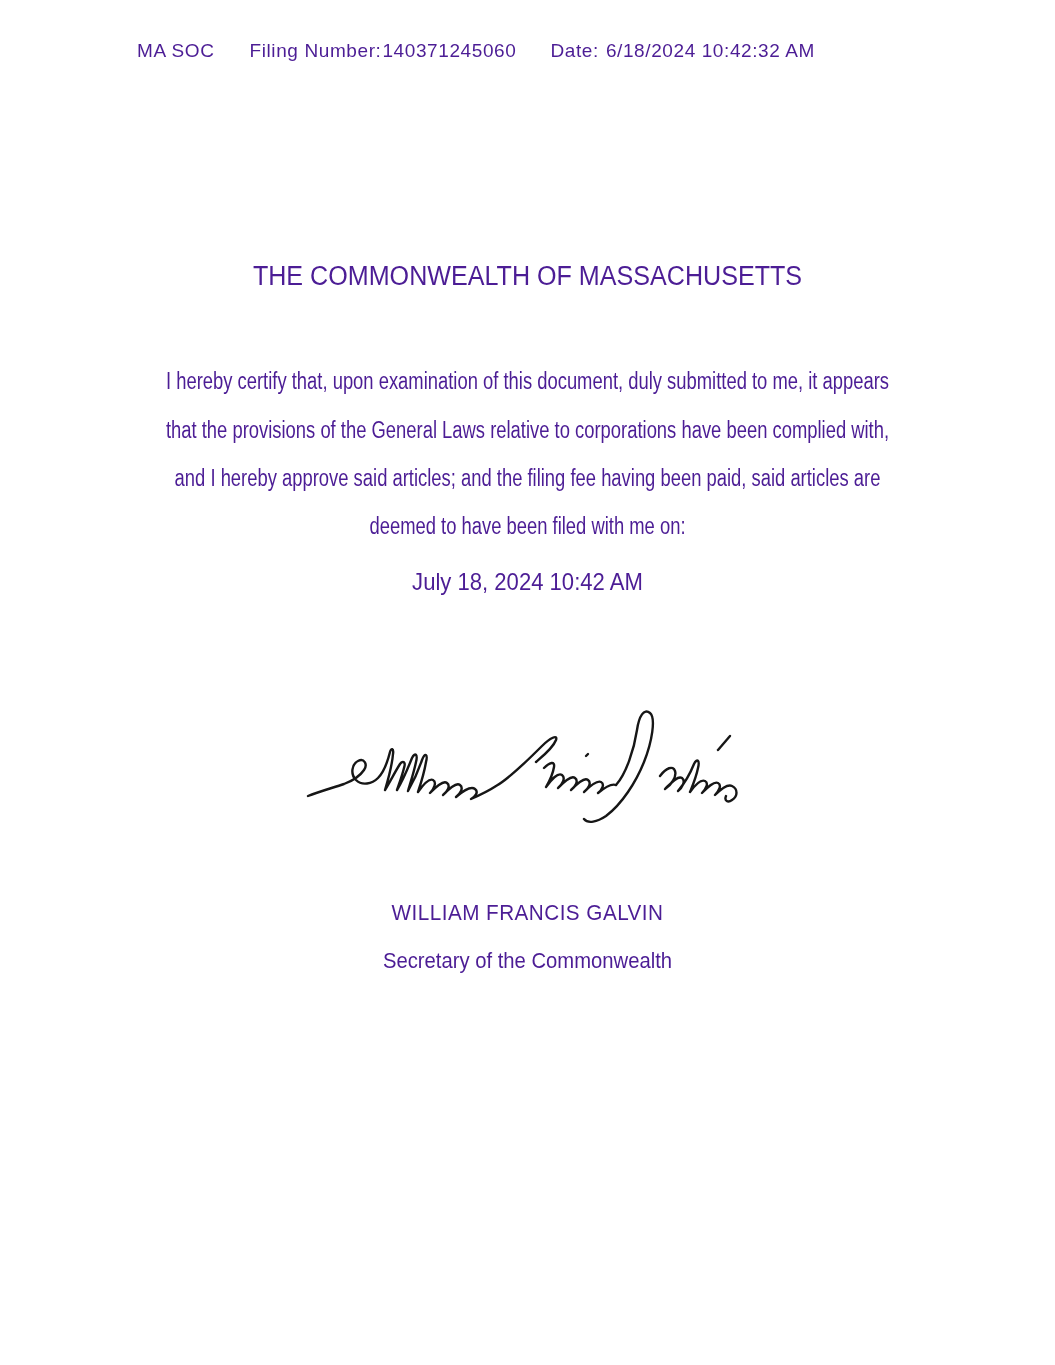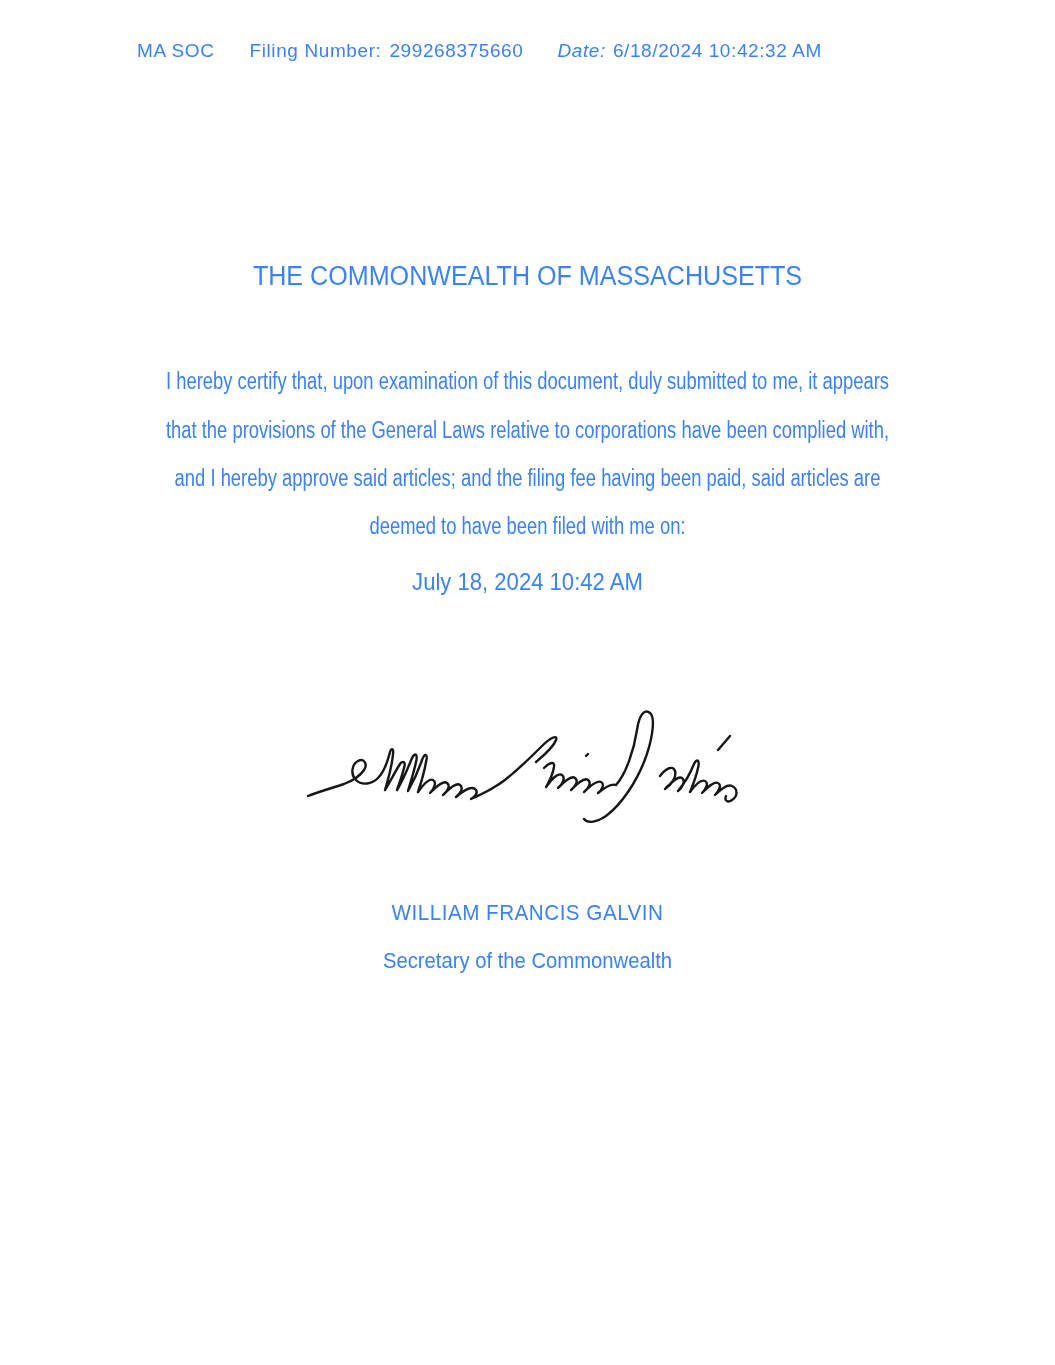--- a/index.html
+++ b/index.html
@@ -5,37 +5,37 @@
   html, body {
     margin: 0;
     padding: 0;
     background: #ffffff;
   }
   .page {
     position: relative;
     width: 1055px;
     height: 1365px;
     background: #ffffff;
-    color: #3b82f6;
+    color: #4c1d95;
     font-family: "Liberation Sans", sans-serif;
     overflow: hidden;
   }
   .doc-header {
     position: absolute;
     top: 40px;
     left: 137px;
     font-size: 19px;
     letter-spacing: 0.6px;
     white-space: nowrap;
     display: flex;
     align-items: baseline;
   }
   .doc-header .h-org    { margin-right: 35px; }
-  .doc-header .h-flabel { margin-right: 8px; }
-  .doc-header .h-dlabel { margin-left: 34px; margin-right: 7px; font-style: italic; }
+  .doc-header .h-flabel { margin-right: 1px; }
+  .doc-header .h-dlabel { margin-left: 34px; margin-right: 7px; }
   .doc-title {
     position: absolute;
     top: 261px;
     left: 0;
     width: 1055px;
     margin: 0;
     text-align: center;
     font-size: 27px;
     font-weight: 400;
     white-space: nowrap;
@@ -102,21 +102,21 @@
   }
 </style>
 </head>
 <body>
 
 <div class="page">
 
   <div class="doc-header">
     <span class="h-org">MA SOC</span>
     <span class="h-flabel">Filing Number:</span>
-    <span class="h-fnum">299268375660</span>
+    <span class="h-fnum">140371245060</span>
     <span class="h-dlabel">Date:</span>
     <span class="h-dval">6/18/2024 10:42:32 AM</span>
   </div>
 
   <h1 class="doc-title">THE COMMONWEALTH OF MASSACHUSETTS</h1>
 
   <p class="cert-line cert-line-0">I hereby certify that, upon examination of this document, duly submitted to me, it appears</p>
   <p class="cert-line cert-line-1">that the provisions of the General Laws relative to corporations have been complied with,</p>
   <p class="cert-line cert-line-2">and I hereby approve said articles; and the filing fee having been paid, said articles are</p>
   <p class="cert-line cert-line-3">deemed to have been filed with me on:</p>

